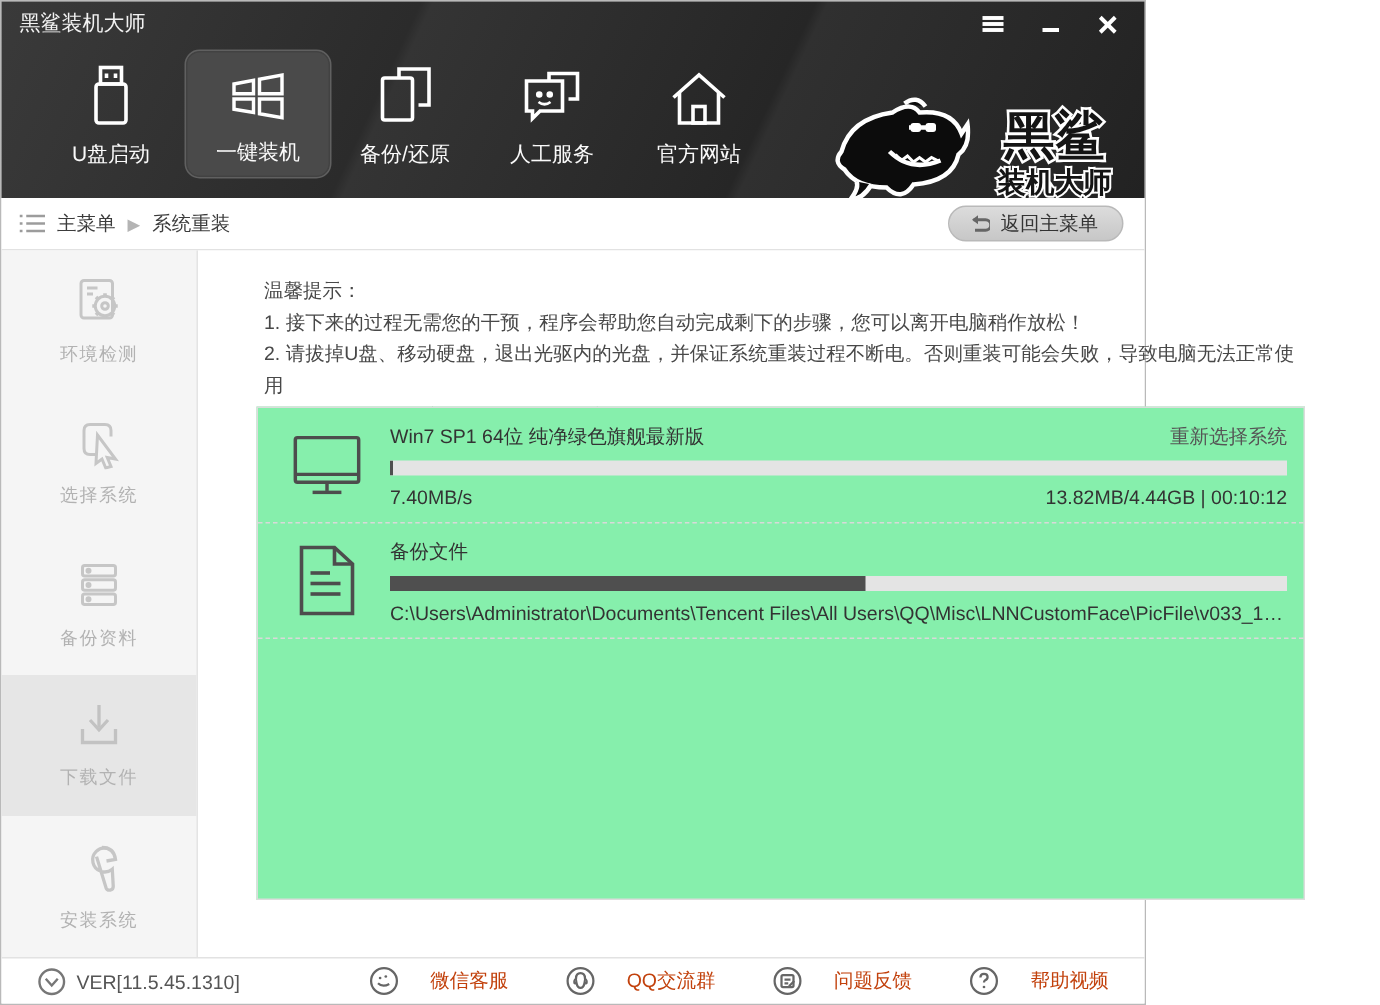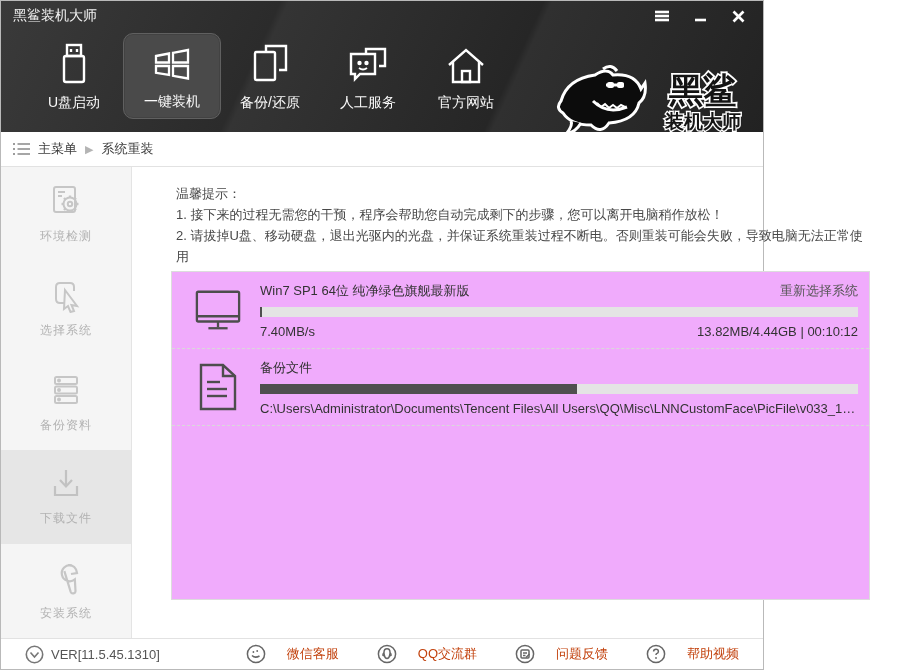--- a/index.html
+++ b/index.html
@@ -37,21 +37,21 @@
   .sidebar { width:131px; flex:0 0 131px; background:#f5f5f5; border-right:1px solid #e4e4e4;
     display:flex; flex-direction:column; }
   .side-item { flex:1 1 0; display:flex; flex-direction:column; align-items:center; justify-content:center;
     gap:9px; cursor:pointer; }
   .side-item.active { background:#e6e6e6; }
   .side-label { font-size:12px; color:#b2b2b2; letter-spacing:1px; }
 
   .content { flex:1 1 auto; position:relative; background:#fff; }
   .tips { position:absolute; left:44px; top:16px; width:690px; color:#484848; font-size:13px; line-height:21px; }
 
-  .panel { position:absolute; left:39px; top:104px; width:699px; height:329px; border:1px solid #dcdcdc; background:#f0abfc; }
+  .panel { position:absolute; left:39px; top:104px; width:699px; height:329px; border:1px solid #dcdcdc; background:#86efac; }
   .p-row { height:77px; display:flex; align-items:center; padding:0 11px 0 22px; border-bottom:1px dashed #d9d9d9; }
   .p-icon { width:48px; flex:0 0 48px; margin-right:18px; display:flex; justify-content:center; }
   .p-main { flex:1 1 auto; display:flex; flex-direction:column; justify-content:center; gap:7px; min-width:0; }
   .p-line { display:flex; justify-content:space-between; align-items:center; }
   .p-title { color:#333; font-size:13px; }
   .p-link { color:#555; font-size:13px; cursor:pointer; }
   .p-stat { color:#333; font-size:13px; }
   .bar { height:10px; background:#e4e4e4; width:100%; overflow:hidden; }
   .bar-fill { height:100%; background:#4f4f4f; width:0; }
   .p-path { color:#333; font-size:13px; white-space:nowrap; overflow:hidden; text-overflow:ellipsis; }
@@ -191,20 +191,27 @@
           <line x1="0" y1="7" x2="2" y2="7"></line>
             <line x1="4.5" y1="7" x2="17" y2="7"></line>
           <line x1="0" y1="12" x2="2" y2="12"></line>
             <line x1="4.5" y1="12" x2="17" y2="12"></line>
         </g>
       </svg>
     </span>
     <span class="crumb-text">主菜单</span>
     <span class="crumb-sep">▶</span>
     <span class="crumb-text">系统重装</span>
+    <div class="back-btn">
+      <svg width="15" height="13" viewBox="0 0 15 13">
+        <path d="M4,3.5 L12,3.5 A1,1 0 0 1 12,10.5 L5,10.5" fill="none" stroke="#666" stroke-width="2"></path>
+        <path d="M7,0.5 L3,3.5 L7,6.5 Z" fill="#666"></path>
+      </svg>
+      <span>返回主菜单</span>
+    </div>
   </div>
 
   <div class="bodywrap">
     <div class="sidebar">
 
       <div class="side-item">
         <span>
           <svg width="36" height="36" viewBox="0 0 36 36" fill="none" stroke="#c6c6c6" stroke-width="2">
             <rect x="6" y="4" width="21" height="25" rx="2"></rect>
             <line x1="10" y1="9" x2="17" y2="9"></line>

